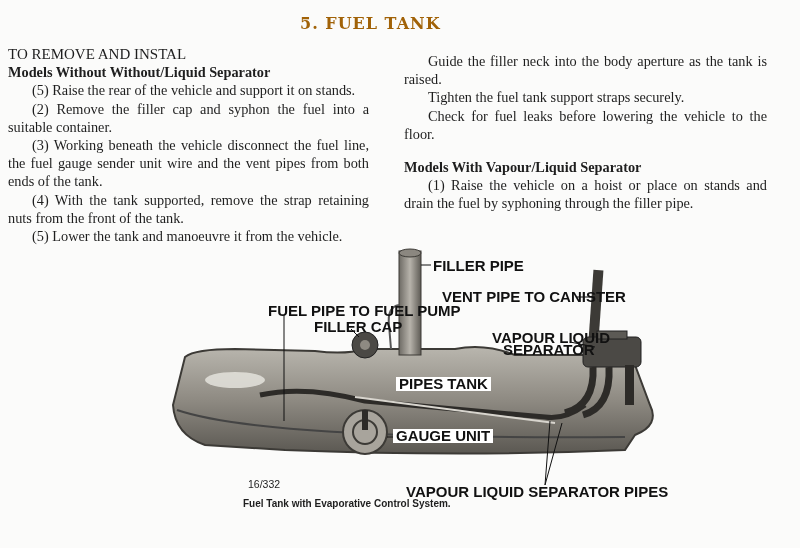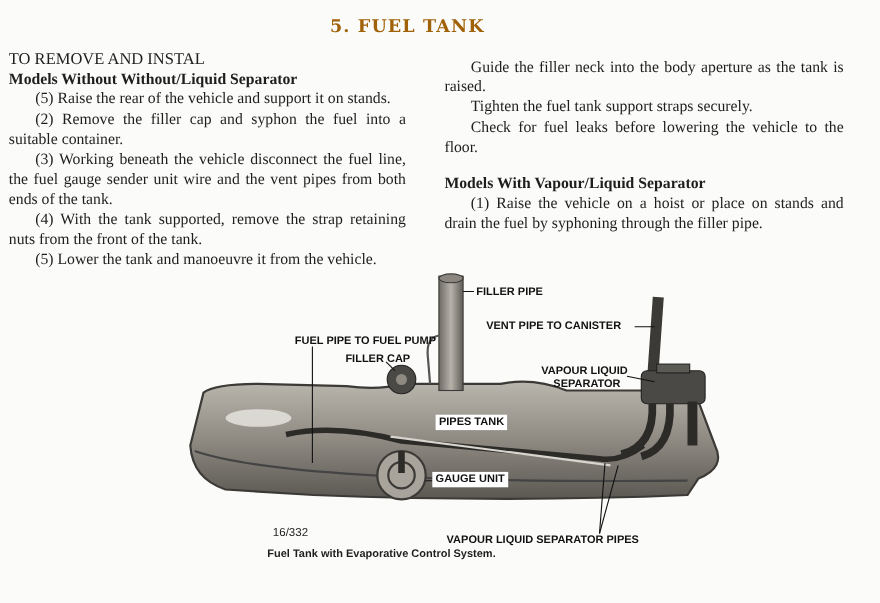--- a/index.html
+++ b/index.html
@@ -17,21 +17,21 @@
   .col p { margin:0; text-indent:24px; }
   .left { left:8px; top:45px; width:361px; }
   .right { left:404px; top:52px; width:363px; }
   .h1 { font-weight:normal; font-size:15px; margin:0 0 2px 0; text-indent:0 !important; }
   .h2 { font-weight:bold; font-size:14.3px; margin:0; text-indent:0 !important; }
   .right .h2 { margin-top:15px; }
 
   .fig { position:absolute; left:165px; top:245px; width:500px; height:250px; }
   .lbl {
     position:absolute; font-family:"Liberation Sans", sans-serif; font-weight:bold;
-    font-size:10px; color:#111; white-space:nowrap; line-height:12px;
+    font-size:15px; color:#111; white-space:nowrap; line-height:12px;
   }
   .boxed { background:#fff; padding:1px 3px; }
   .fignum {
     position:absolute; left:248px; top:478px;
     font-family:"Liberation Sans", sans-serif; font-weight:normal; font-size:10.5px;
   }
   .caption {
     position:absolute; left:243px; top:498px;
     font-family:"Liberation Sans", sans-serif; font-weight:bold; font-size:10px;
   }

